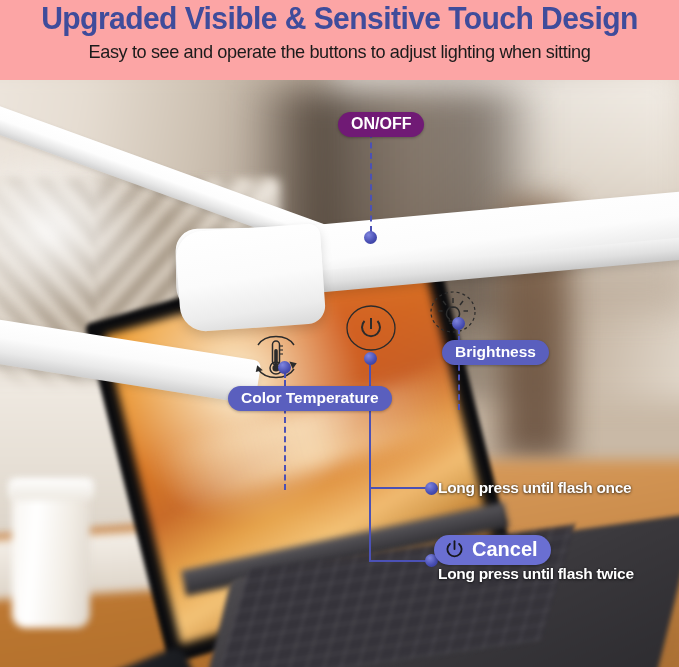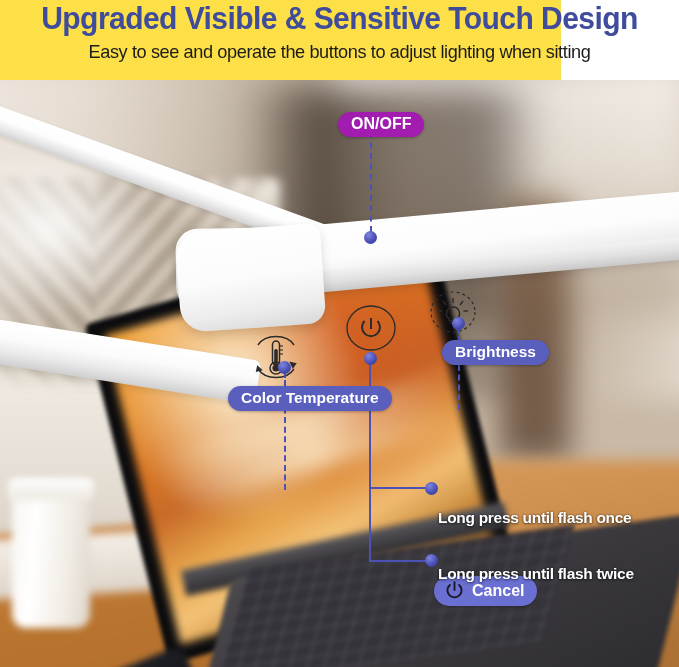--- a/index.html
+++ b/index.html
@@ -13,23 +13,23 @@
     height: 667px;
     overflow: hidden;
     background: #ffffff;
     font-family: "Liberation Sans", sans-serif;
   }
 
   
   .header {
     position: absolute;
     left: 0; top: 0;
-    width: 561px;
+    width: 679px;
     height: 80px;
-    background: #fde047;
+    background: #fca5a5;
     z-index: 40;
   }
   .title {
     position: absolute;
     left: 0; top: 1px;
     width: 679px;
     text-align: center;
     font-family: "Liberation Sans", sans-serif;
     font-weight: bold;
     font-size: 31px;
@@ -339,21 +339,21 @@
     gap: 6px;
     padding: 3px 13px 4px 13px;
     border-radius: 999px;
     color: #ffffff;
     font-family: "Liberation Sans", sans-serif;
     font-weight: bold;
     white-space: nowrap;
     box-shadow: 0 1px 3px rgba(0,0,0,.28);
     z-index: 30;
   }
-  .pill-dark { background: #a21caf; }
+  .pill-dark { background: #701a75; }
   .pill-mid  { background: #5a5fbe; margin-left: 28px; }
   .pill-light{ background: #6a6fd2; }
 
   .caption {
     position: absolute;
     color: #ffffff;
     font-family: "Liberation Sans", sans-serif;
     font-weight: bold;
     font-size: 15.5px;
     letter-spacing: -0.3px;
@@ -490,23 +490,23 @@
   </div>
 
   <div class="pill pill-mid" style="left:200px; top:386px; font-size:15.5px;">
     <span>Color Temperature</span>
   </div>
 
   <div class="pill pill-mid" style="left:414px; top:340px; font-size:15.5px;">
     <span>Brightness</span>
   </div>
 
-  <div class="caption" style="left:438px; top:509px;text-align:center;">Long press until flash once</div>
-
-  <div class="pill pill-light" style="left:434px; top:576px; font-size:16px; padding-left:9px;">
+  <div class="caption" style="left:438px; top:479px;text-align:center;">Long press until flash once</div>
+
+  <div class="pill pill-light" style="left:434px; top:535px; font-size:20px; padding-left:9px;">
     <svg width="23" height="23" viewBox="0 0 24 24">
       <path d="M12 3.4 L12 11.6" fill="none" stroke="#17171d" stroke-width="1.9" stroke-linecap="round"></path>
       <path d="M7.2 6.2 A7.4 7.4 0 1 0 16.8 6.2" fill="none" stroke="#17171d" stroke-width="1.9" stroke-linecap="round"></path>
     </svg>
     <span>Cancel</span>
   </div>
   <div class="caption" style="left:438px; top:565px;">Long press until flash twice</div>
 
 </div>
 

